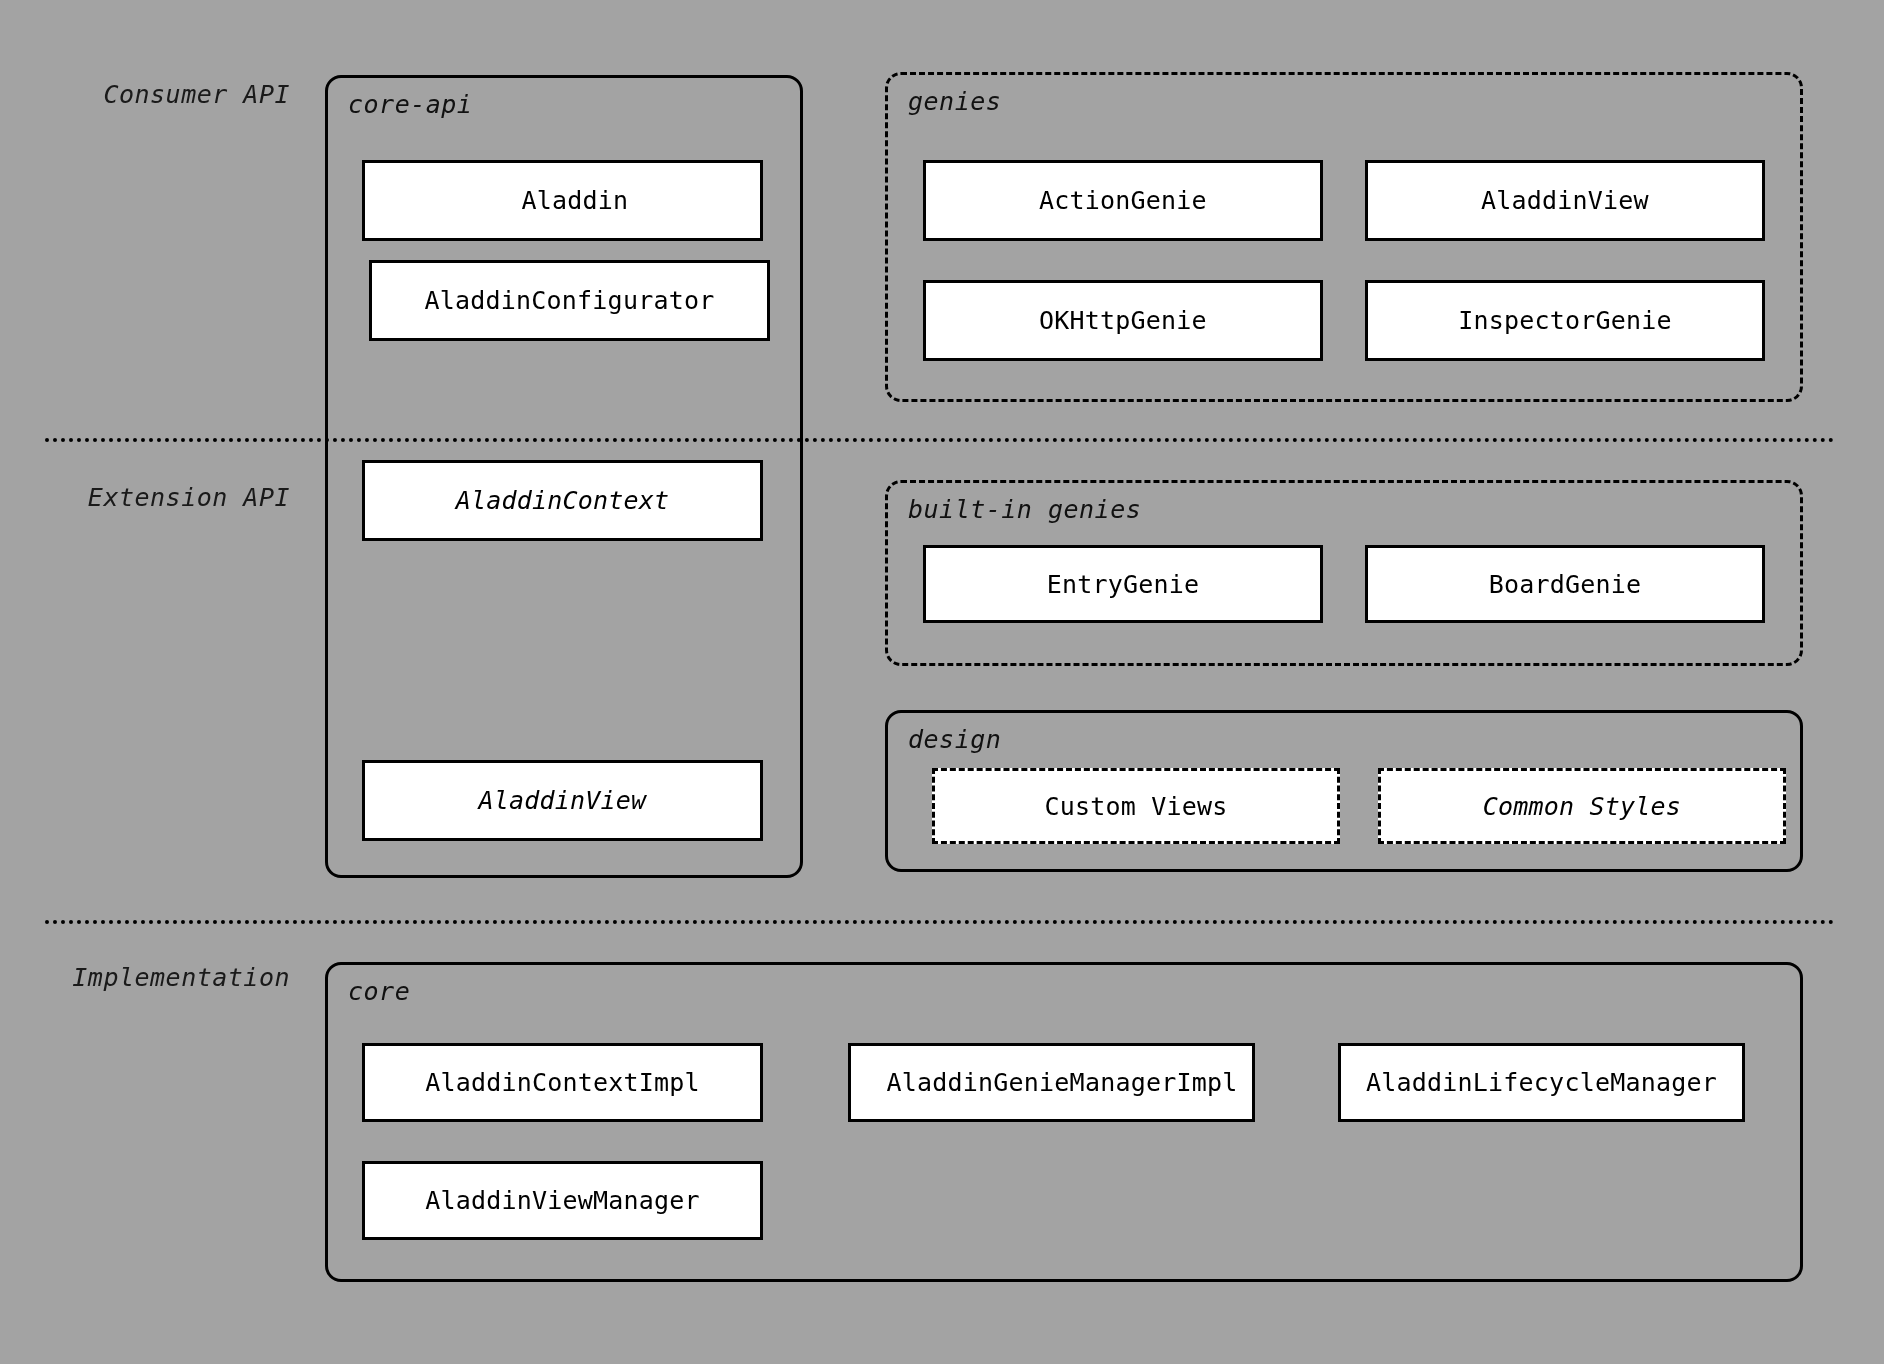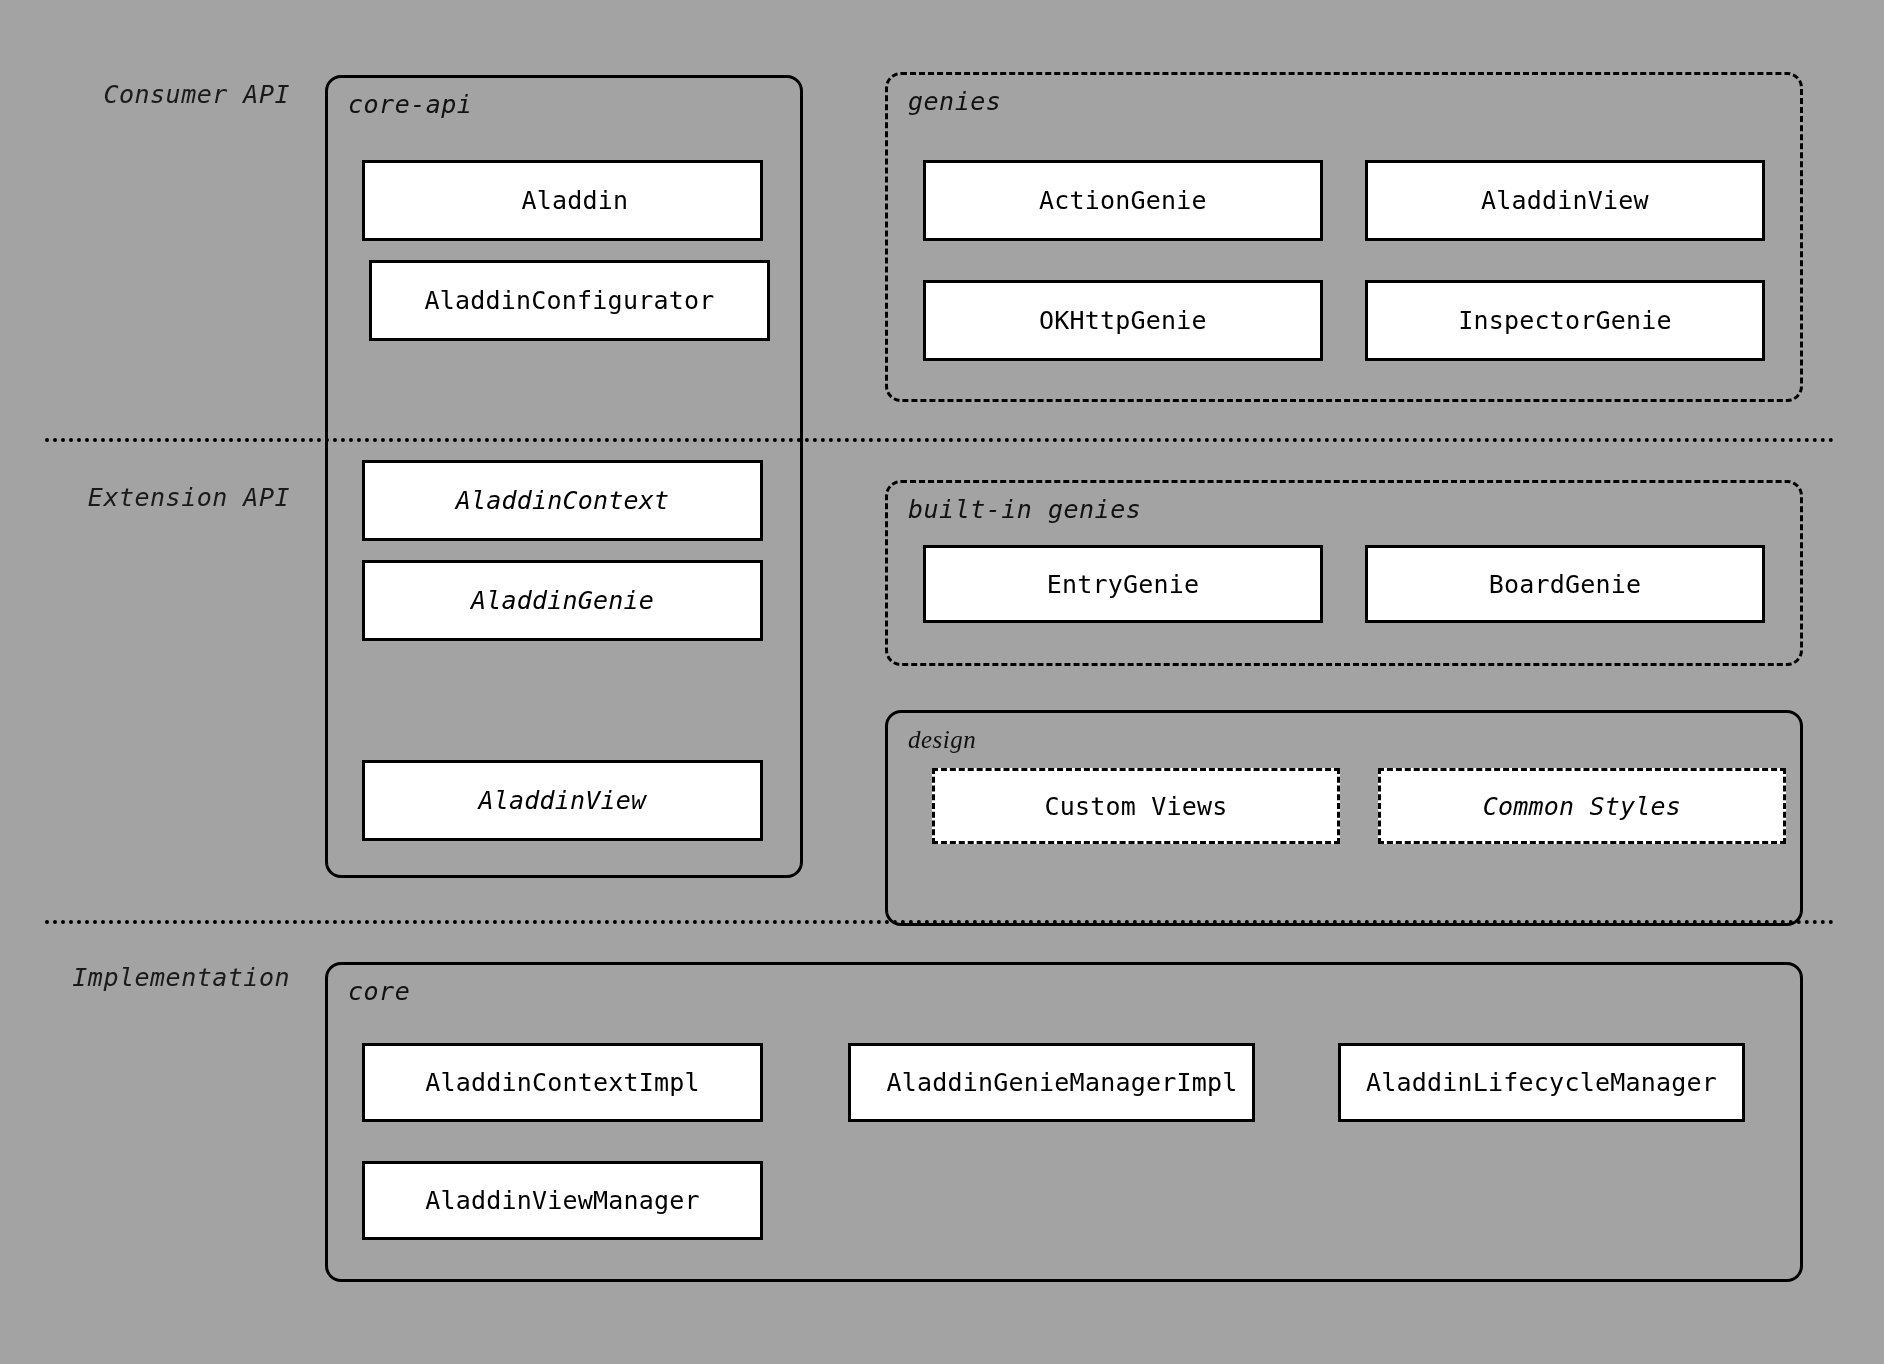--- a/index.html
+++ b/index.html
@@ -97,38 +97,37 @@
 
   <div class="divider" style="top:438px;"></div>
   <div class="divider" style="top:920px;"></div>
 
   <div class="package" style="left:325px; top:75px; width:478px; height:803px;">
     <div class="package-title">core-api</div>
   </div>
   <div class="node" style="left:362px; top:160px; width:401px; height:81px;padding-left:25px;">Aladdin</div>
   <div class="node" style="left:369px; top:260px; width:401px; height:81px;">AladdinConfigurator</div>
   <div class="node italic" style="left:362px; top:460px; width:401px; height:81px;">AladdinContext</div>
-  <div class="node italic" style="left:362px; top:560px; width:401px; height:81px;">AladdinGenie</div>
   <div class="node italic" style="left:362px; top:760px; width:401px; height:81px;">AladdinView</div>
 
   <div class="package dashed" style="left:885px; top:72px; width:918px; height:330px;">
     <div class="package-title">genies</div>
   </div>
   <div class="node" style="left:923px; top:160px; width:400px; height:81px;">ActionGenie</div>
   <div class="node" style="left:1365px; top:160px; width:400px; height:81px;">AladdinView</div>
   <div class="node" style="left:923px; top:280px; width:400px; height:81px;">OKHttpGenie</div>
   <div class="node" style="left:1365px; top:280px; width:400px; height:81px;">InspectorGenie</div>
 
   <div class="package dashed" style="left:885px; top:480px; width:918px; height:186px;">
     <div class="package-title">built-in genies</div>
   </div>
   <div class="node" style="left:923px; top:545px; width:400px; height:78px;">EntryGenie</div>
   <div class="node" style="left:1365px; top:545px; width:400px; height:78px;">BoardGenie</div>
 
-  <div class="package" style="left:885px; top:710px; width:918px; height:216px;font-family:Liberation Serif, serif;">
+  <div class="package" style="left:885px; top:710px; width:918px; height:162px;">
     <div class="package-title">design</div>
   </div>
   <div class="node dashed" style="left:932px; top:768px; width:408px; height:76px;">Custom Views</div>
   <div class="node dashed" style="left:1378px; top:768px; width:408px; height:76px;font-style:italic;">Common Styles</div>
 
   <div class="package" style="left:325px; top:962px; width:1478px; height:320px;">
     <div class="package-title">core</div>
   </div>
   <div class="node" style="left:362px; top:1043px; width:401px; height:79px;">AladdinContextImpl</div>
   <div class="node" style="left:848px; top:1043px; width:407px; height:79px;padding-left:21px;">AladdinGenieManagerImpl</div>

